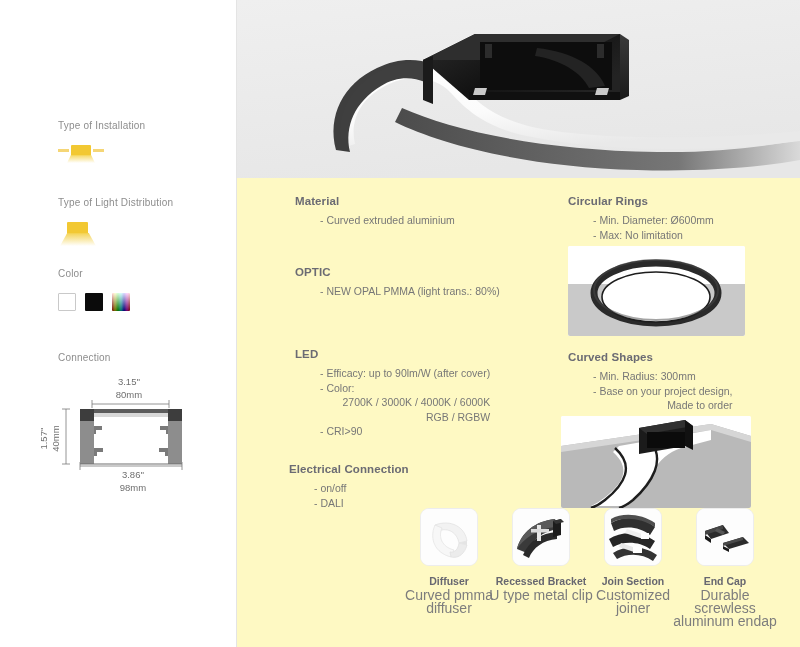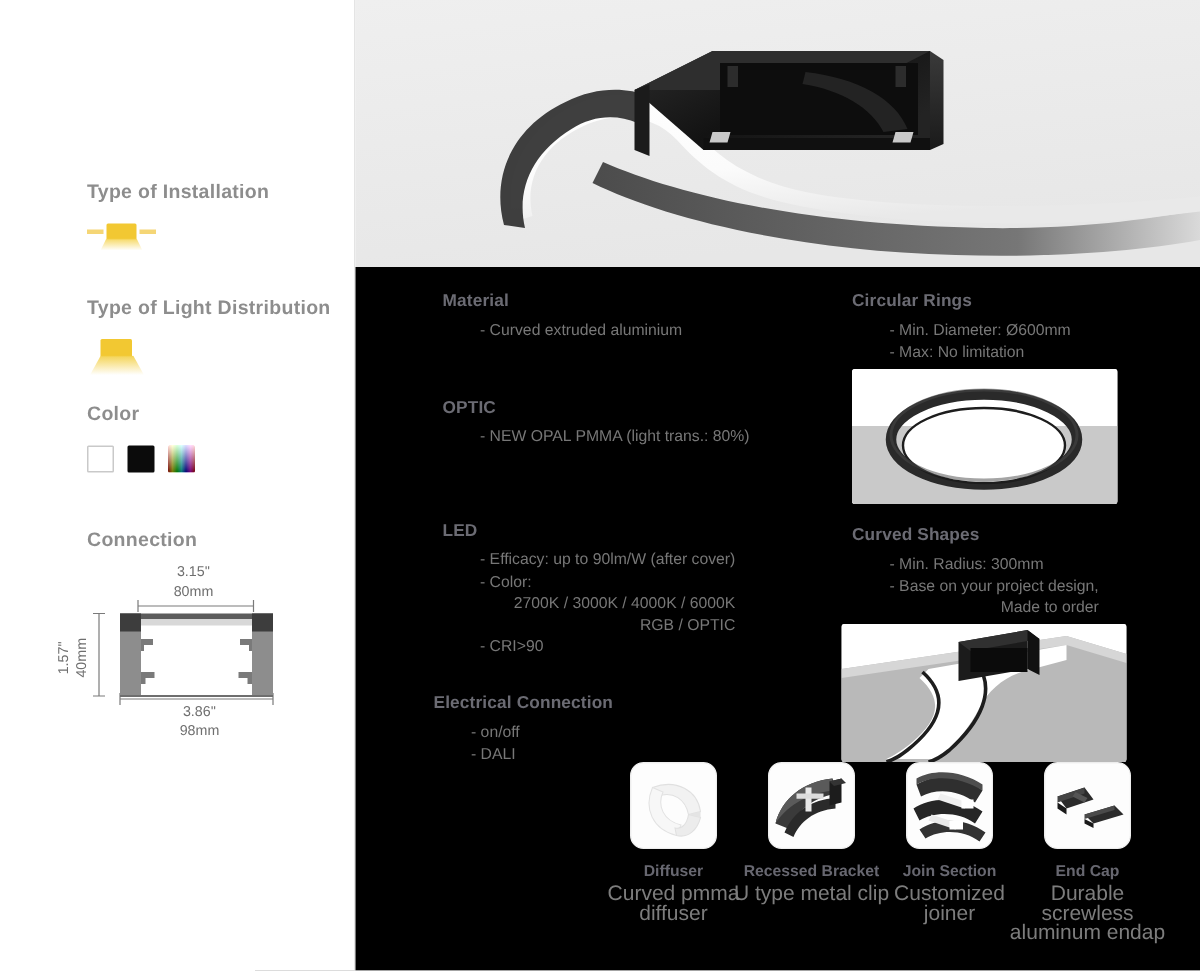--- a/index.html
+++ b/index.html
@@ -8,21 +8,21 @@
     background: #ffffff;
     font-family: "Liberation Sans", sans-serif;
     overflow: hidden;
   }
   #page { position: relative; width: 800px; height: 647px; background: #ffffff; }
 
   
   #sidebar { position: absolute; left: 0; top: 0; width: 237px; height: 647px; background: #ffffff; }
   .side-block { position: absolute; left: 58px; }
   .side-label {
-    font-size: 13px; color: #8d8d8d; letter-spacing: .2px; white-space: nowrap; font-weight: bold;
+    font-size: 10px; color: #8d8d8d; letter-spacing: .2px; white-space: nowrap;
   }
   .side-icon-wrap { margin-top: 14px; }
 
   
   .inst-icon { position: relative; width: 46px; height: 18px; }
   .inst-icon .flange-l, .inst-icon .flange-r {
     position: absolute; top: 4px; width: 11px; height: 3px; background: #f3cf5e; opacity: .85;
   }
   .inst-icon .flange-l { left: 0; }
   .inst-icon .flange-r { right: 0; }
@@ -61,21 +61,21 @@
   
   #dim-drawing { position: absolute; left: 36px; top: 376px; width: 190px; height: 115px; }
   .dim-text { position: absolute; font-size: 9.5px; color: #6f6f6f; white-space: nowrap; text-align: center; }
 
   
   #right { position: absolute; left: 237px; top: 0; width: 563px; height: 647px; background: #fafafa; }
   #divider { position: absolute; left: 236px; top: 0; width: 1px; height: 647px; background: #e4e4e4; }
 
   #hero { position: absolute; left: 0; top: 0; width: 563px; height: 178px; background: #ececec; overflow: hidden; }
 
-  #content { position: absolute; left: 0; top: 178px; width: 563px; height: 469px; background: #000000; }
+  #content { position: absolute; left: 0; top: 178px; width: 563px; height: 469px; background: #fef9c3; }
 
   .spec { position: absolute; }
   .spec h3 {
     font-size: 11.5px; font-weight: bold; color: #6b6b73; margin-bottom: 6px; letter-spacing: .1px;
   }
   .spec .line { font-size: 10.5px; color: #777; line-height: 14.5px; white-space: nowrap; margin-left: 25px; }
   .spec .line.indent { padding-left: 7px; text-align: right; }
 
   .photo-card {
     position: absolute; border-radius: 2px; overflow: hidden; background: #fff;
@@ -258,21 +258,21 @@
       <div class="spec" style="left:58px; top:88px">
         <h3>OPTIC</h3>
         <div class="line">- NEW OPAL PMMA (light trans.: 80%)</div>
       </div>
 
       <div class="spec" style="left:58px; top:170px">
         <h3>LED</h3>
         <div class="line">- Efficacy: up to 90lm/W (after cover)</div>
         <div class="line">- Color:</div>
         <div class="line indent">2700K / 3000K / 4000K / 6000K</div>
-        <div class="line indent">RGB / OPTIC</div>
+        <div class="line indent">RGB / RGBW</div>
         <div class="line">- CRI&gt;90</div>
       </div>
 
       <div class="spec" style="left:52px; top:285px">
         <h3>Electrical Connection</h3>
         <div class="line">- on/off</div>
         <div class="line">- DALI</div>
       </div>
 
       <div class="spec" style="left:331px; top:17px">

